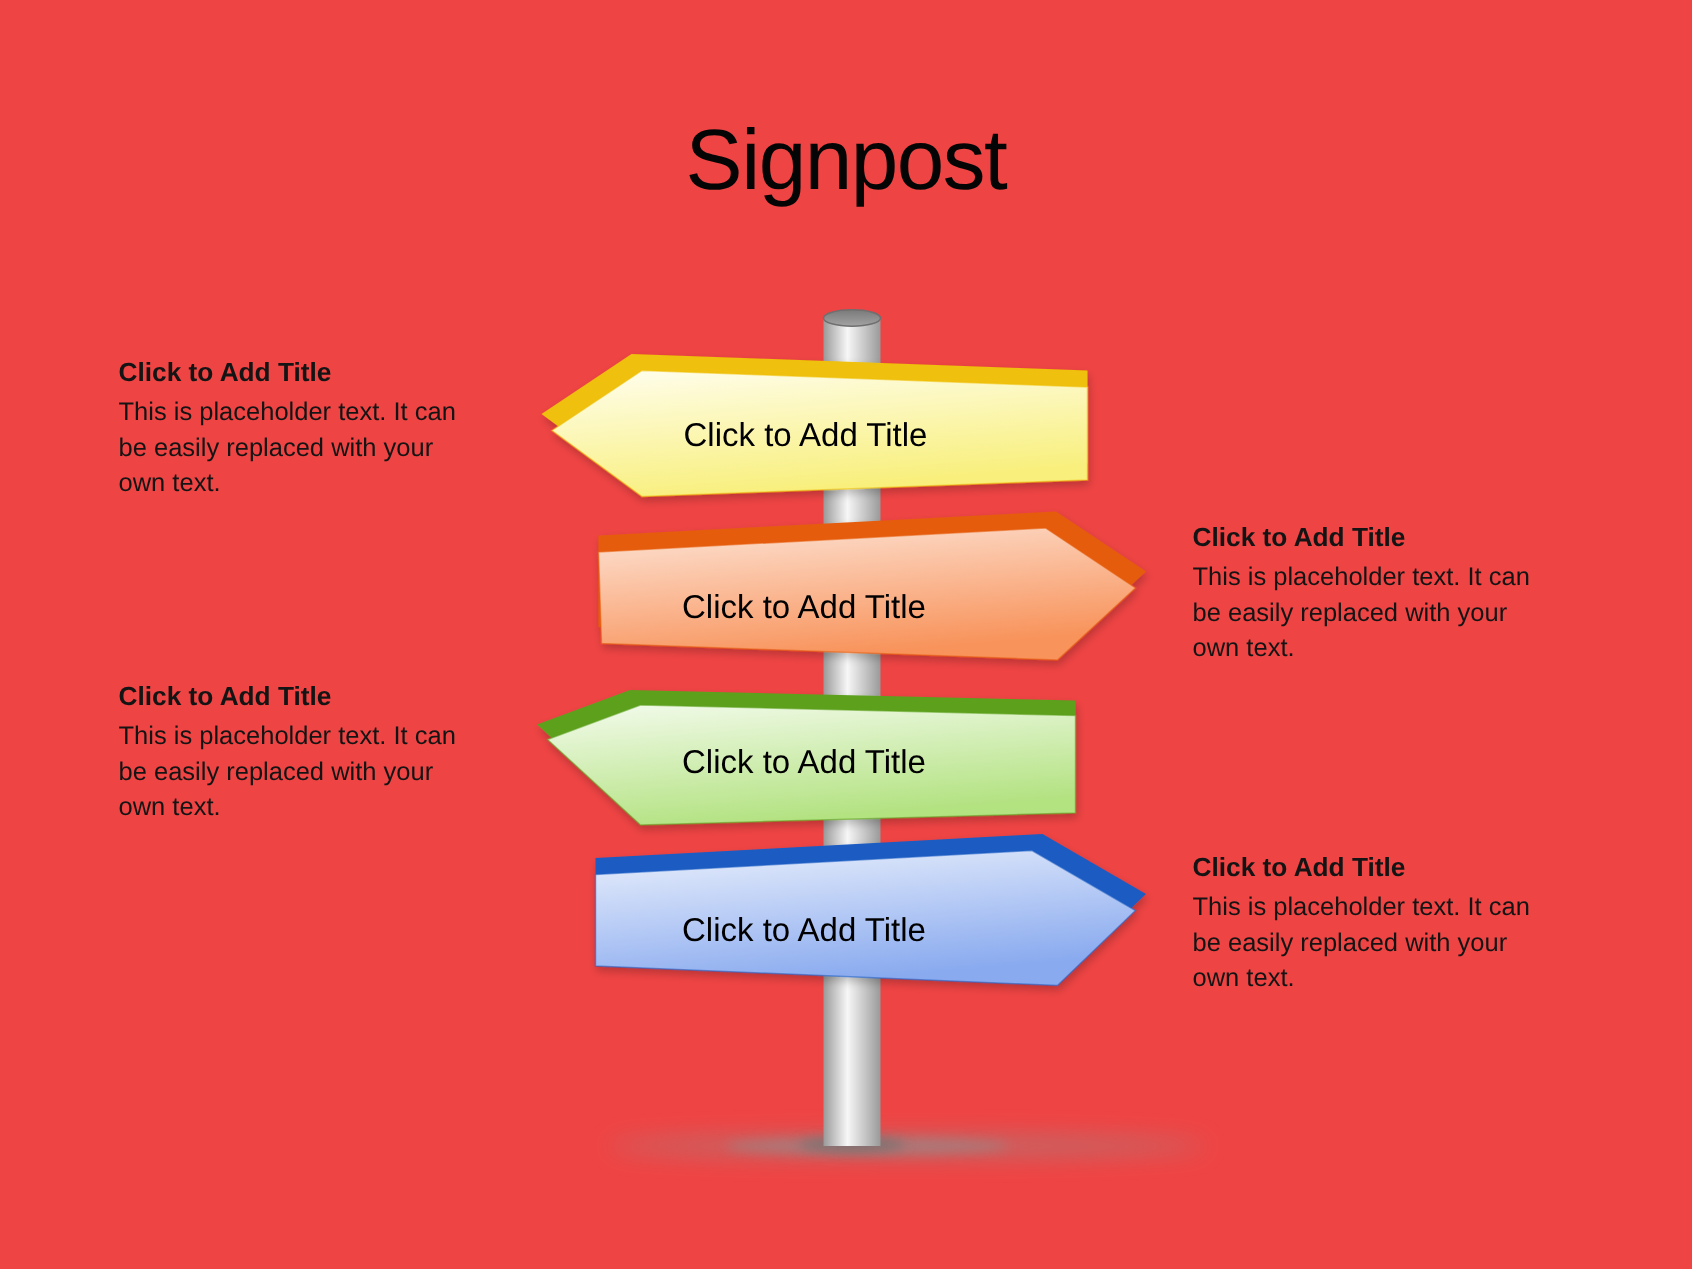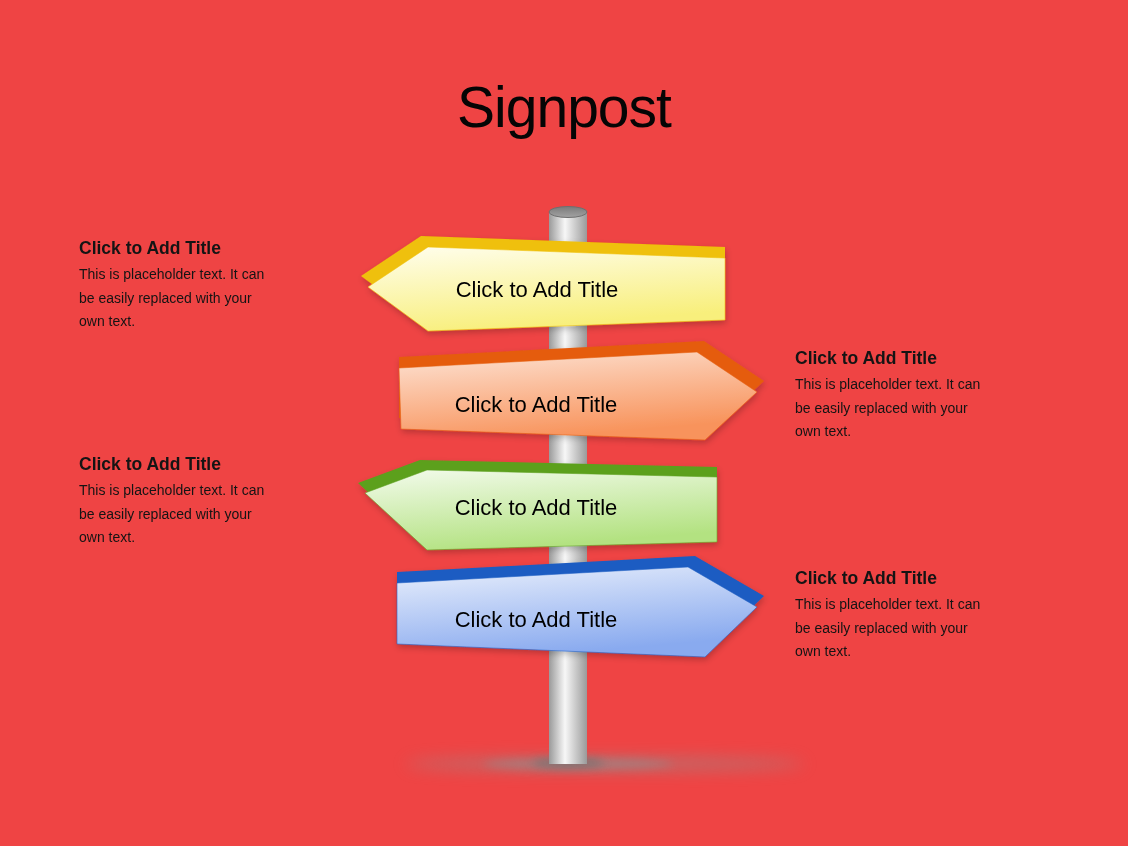--- a/index.html
+++ b/index.html
@@ -17,21 +17,21 @@
     text-align:center;
     font-size:57px;
     font-weight:500;
     letter-spacing:-1px;
     color:#050505;
     font-family:"Liberation Sans",sans-serif;
   }
   .art{position:absolute;left:0;top:0;}
   .tb{position:absolute;color:#141414;}
   .tb-h{font-weight:bold;font-size:17.5px;line-height:21px;margin-bottom:4px;white-space:nowrap;}
-  .tb-line{font-size:14px;line-height:23.5px;white-space:nowrap;}
+  .tb-line{font-size:17px;line-height:23.5px;white-space:nowrap;}
   .tb1{left:79px;top:238px;}
   .tb2{left:795px;top:348px;}
   .tb3{left:79px;top:454px;}
   .tb4{left:795px;top:568px;}
   .sign-label{
     font-family:"Liberation Sans",sans-serif;
     font-size:22px;
     fill:#000000;
   }
 </style>

